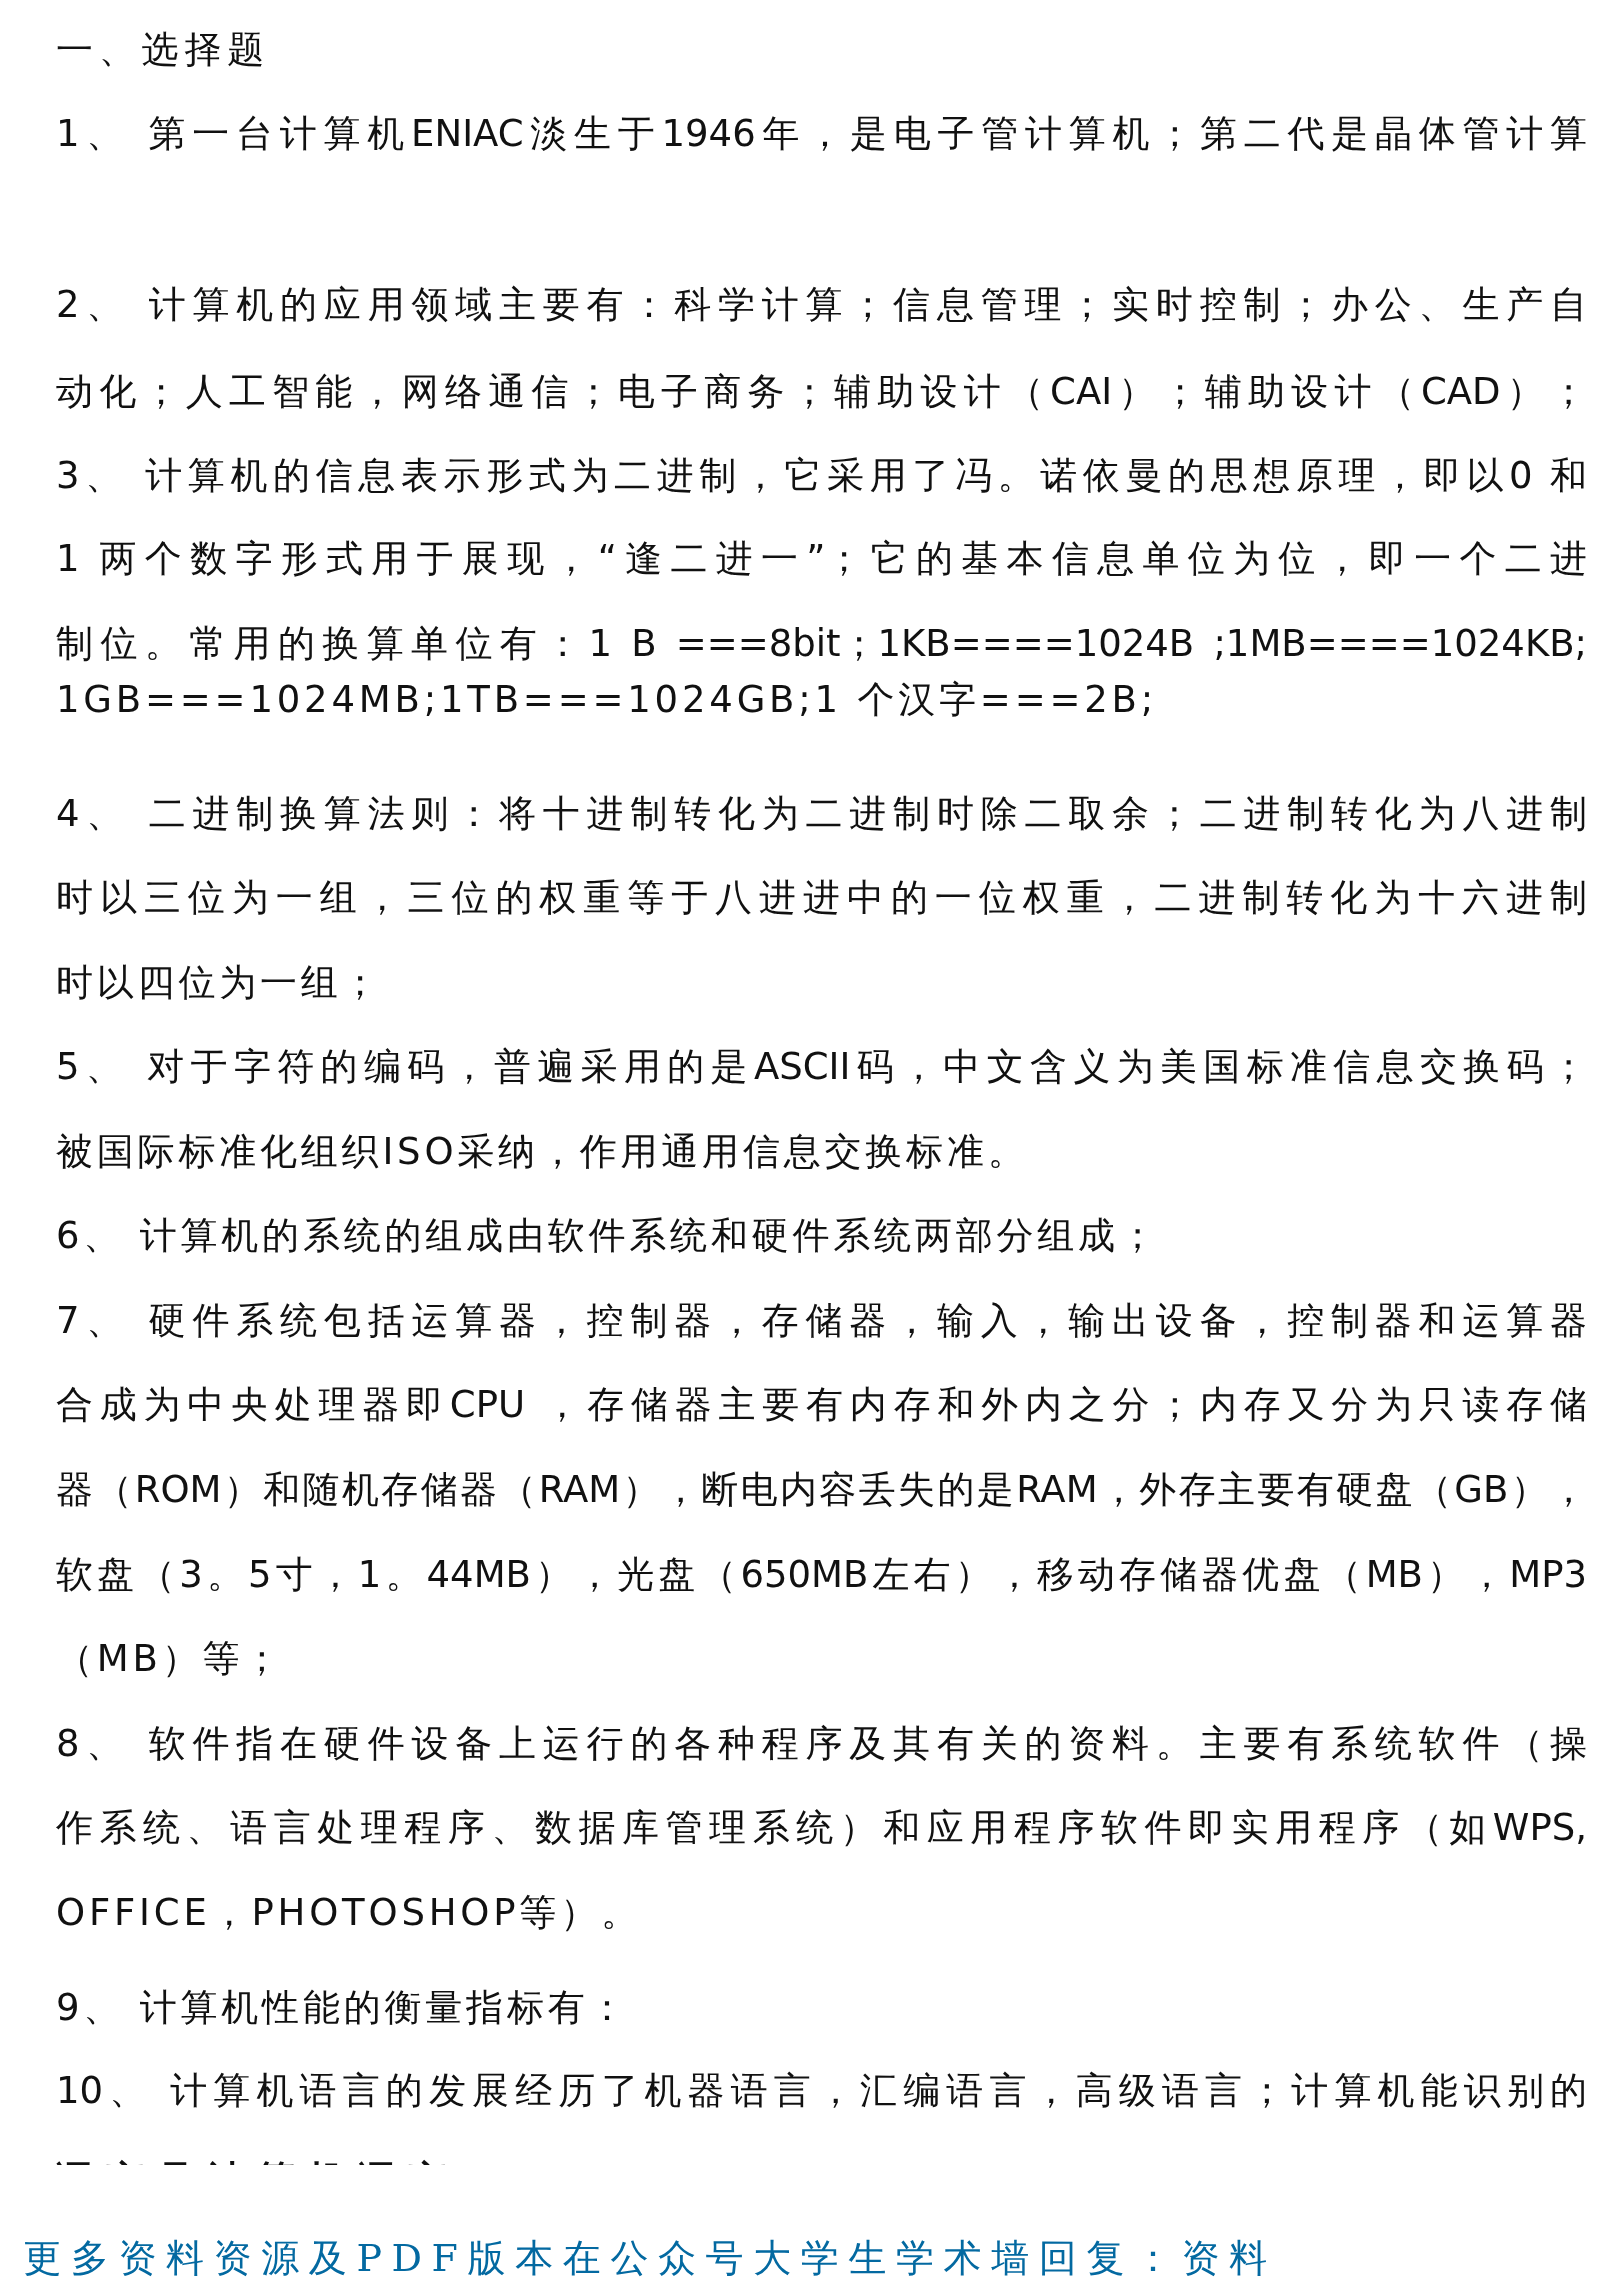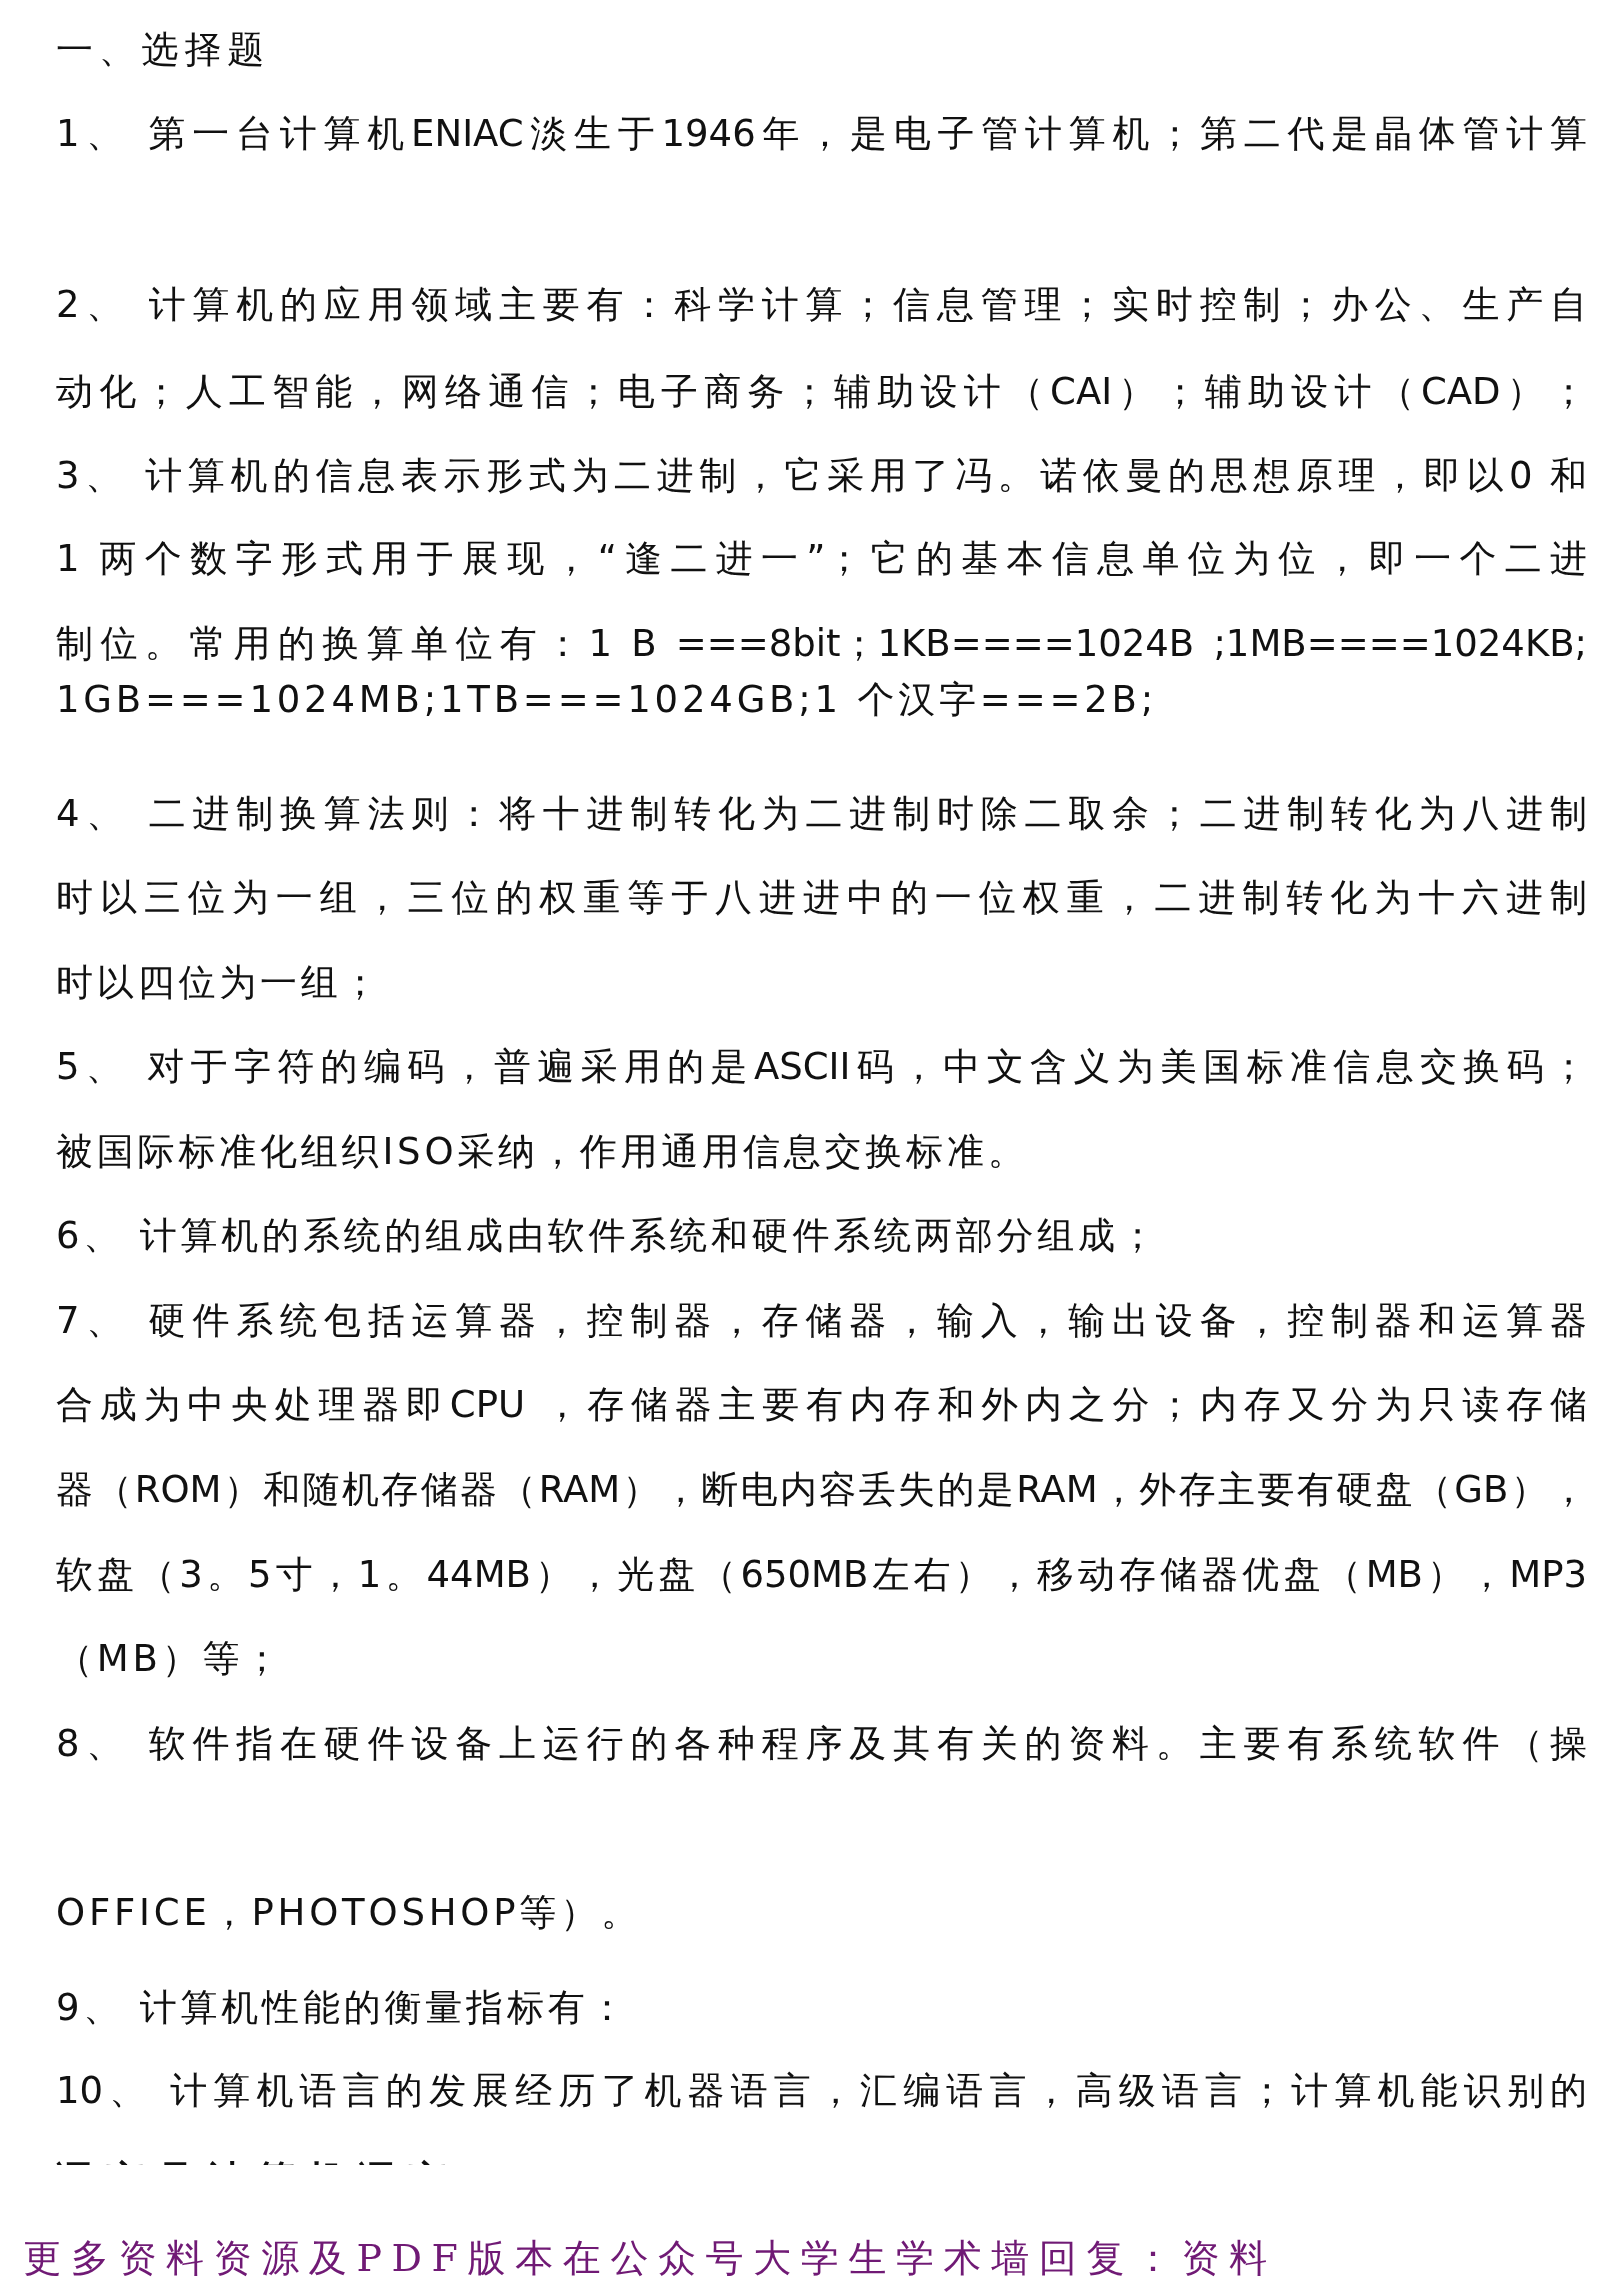--- a/index.html
+++ b/index.html
@@ -71,21 +71,21 @@
     position: absolute;
     left: 0;
     width: 1300px;
     top: 2231px;
     height: 54px;
     line-height: 54px;
     text-align: center;
     font-family: "DejaVu Serif", "Liberation Serif", serif;
     font-size: 38px;
     letter-spacing: 9.6px;
-    color: #701a75;
+    color: #0369a1;
   }
 </style>
 </head>
 <body>
 
 <div class="page">
 
   <div class="heading">一、选择题</div>
 
   <div class="line full" style="top:110px">1、 第一台计算机ENIAC淡生于1946年，是电子管计算机；第二代是晶体管计算</div>
@@ -100,20 +100,21 @@
   <div class="line last" style="top:959px">时以四位为一组；</div>
   <div class="line full" style="top:1043px">5、 对于字符的编码，普遍采用的是ASCII码，中文含义为美国标准信息交换码；</div>
   <div class="line last" style="top:1128px">被国际标准化组织ISO采纳，作用通用信息交换标准。</div>
   <div class="line last" style="top:1212px">6、 计算机的系统的组成由软件系统和硬件系统两部分组成；</div>
   <div class="line full" style="top:1297px">7、 硬件系统包括运算器，控制器，存储器，输入，输出设备，控制器和运算器</div>
   <div class="line full" style="top:1381px">合成为中央处理器即CPU ，存储器主要有内存和外内之分；内存又分为只读存储</div>
   <div class="line full" style="top:1466px">器（ROM）和随机存储器（RAM），断电内容丢失的是RAM，外存主要有硬盘（GB），</div>
   <div class="line full" style="top:1551px">软盘（3。5寸，1。44MB），光盘（650MB左右），移动存储器优盘（MB），MP3</div>
   <div class="line last" style="top:1635px">（MB）等；</div>
   <div class="line full" style="top:1720px">8、 软件指在硬件设备上运行的各种程序及其有关的资料。主要有系统软件（操</div>
+  <div class="line full" style="top:1804px">作系统、语言处理程序、数据库管理系统）和应用程序软件即实用程序（如WPS,</div>
   <div class="line last" style="top:1889px">OFFICE，PHOTOSHOP等）。</div>
   <div class="line last" style="top:1984px">9、 计算机性能的衡量指标有：</div>
   <div class="line full" style="top:2067px">10、 计算机语言的发展经历了机器语言，汇编语言，高级语言；计算机能识别的</div>
 
   <div class="clip-line">
     <span>语言是计算机语言</span>
   </div>
 
   <div class="footer">更多资料资源及PDF版本在公众号大学生学术墙回复：资料</div>
 </div>

